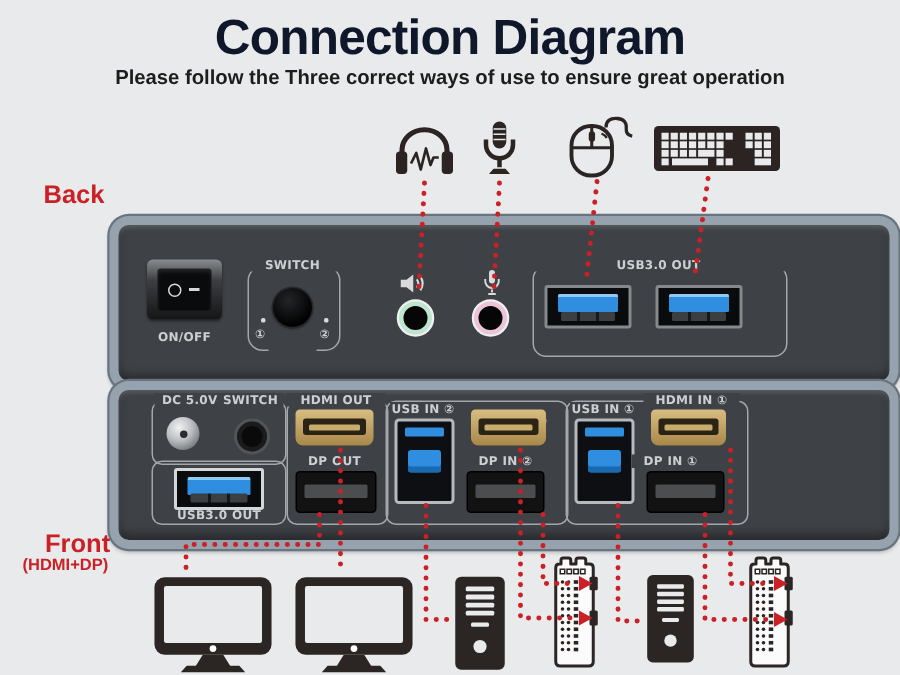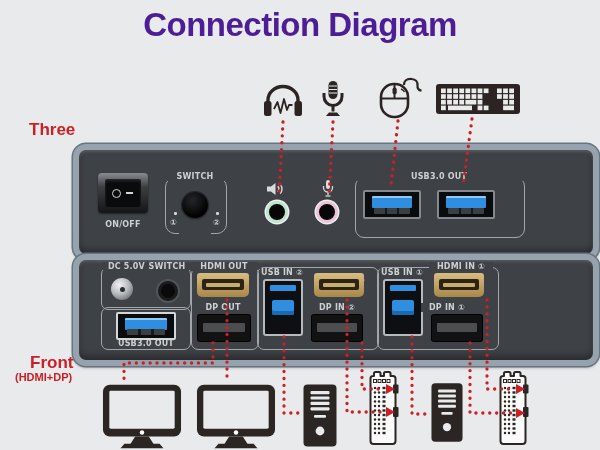--- a/index.html
+++ b/index.html
@@ -1,21 +1,21 @@
 <!DOCTYPE html>
 <html><head>
 <meta charset="utf-8">
 <style>
   html,body{margin:0;padding:0;}
   .stage{position:relative;width:600px;height:450px;background:#e9eaeb;overflow:hidden;
          font-family:"Liberation Sans","DejaVu Sans",sans-serif;}
 
   
   .title{position:absolute;top:6px;left:0;width:600px;text-align:center;
-         font-size:33px;font-weight:800;color:#4c1d95;letter-spacing:-0.5px;}
+         font-size:33px;font-weight:800;color:#0f172a;letter-spacing:-0.5px;}
   .subtitle{position:absolute;top:44px;left:0;width:600px;text-align:center;
             font-size:13.5px;font-weight:600;color:#1d1d1d;}
 
   .red-label{position:absolute;color:#cb2026;font-weight:800;font-size:17px;}
   .red-sub{position:absolute;color:#cb2026;font-weight:600;font-size:11px;}
 
   
   .panel{position:absolute;left:73px;width:514px;height:104px;background:#3e4145;
          border:6px solid #96a3ae;border-radius:13px;z-index:1;
          box-shadow:0 0 0 1.5px #68747e,0 2px 3px rgba(0,0,0,.28),
@@ -78,22 +78,23 @@
 
   .icon{position:absolute;z-index:2;}
   .overlay{position:absolute;left:0;top:0;z-index:5;pointer-events:none;}
 </style>
 </head>
 <body>
 
 <div class="stage">
 
   <div class="title">Connection Diagram</div>
-
-  <div class="red-label" style="left:29px;top:120px;">Three</div>
+  <div class="subtitle">Please follow the Three correct ways of use to ensure great operation</div>
+
+  <div class="red-label" style="left:29px;top:120px;">Back</div>
   <div class="red-label" style="left:30px;top:353px;">Front</div>
   <div class="red-sub" style="left:15px;top:371px;">(HDMI+DP)</div>
 
   <svg class="icon" style="left:261px;top:80px;" width="44" height="42" viewBox="0 0 44 42">
     <path d="M7 25 v-5 a15 13.5 0 0 1 30 0 v5" fill="none" stroke="#2b2422" stroke-width="3.4"></path>
     <rect x="3" y="21" width="7.5" height="15" rx="2.5" fill="#2b2422"></rect>
     <rect x="33.5" y="21" width="7.5" height="15" rx="2.5" fill="#2b2422"></rect>
     <path d="M13 29 l3.5-7 3 11 3.5-14 3 11 2-5 h3.5" fill="none" stroke="#2b2422" stroke-width="1.8" stroke-linejoin="round"></path>
   </svg>
   <svg class="icon" style="left:320px;top:80px;" width="26" height="38" viewBox="0 0 26 38">

